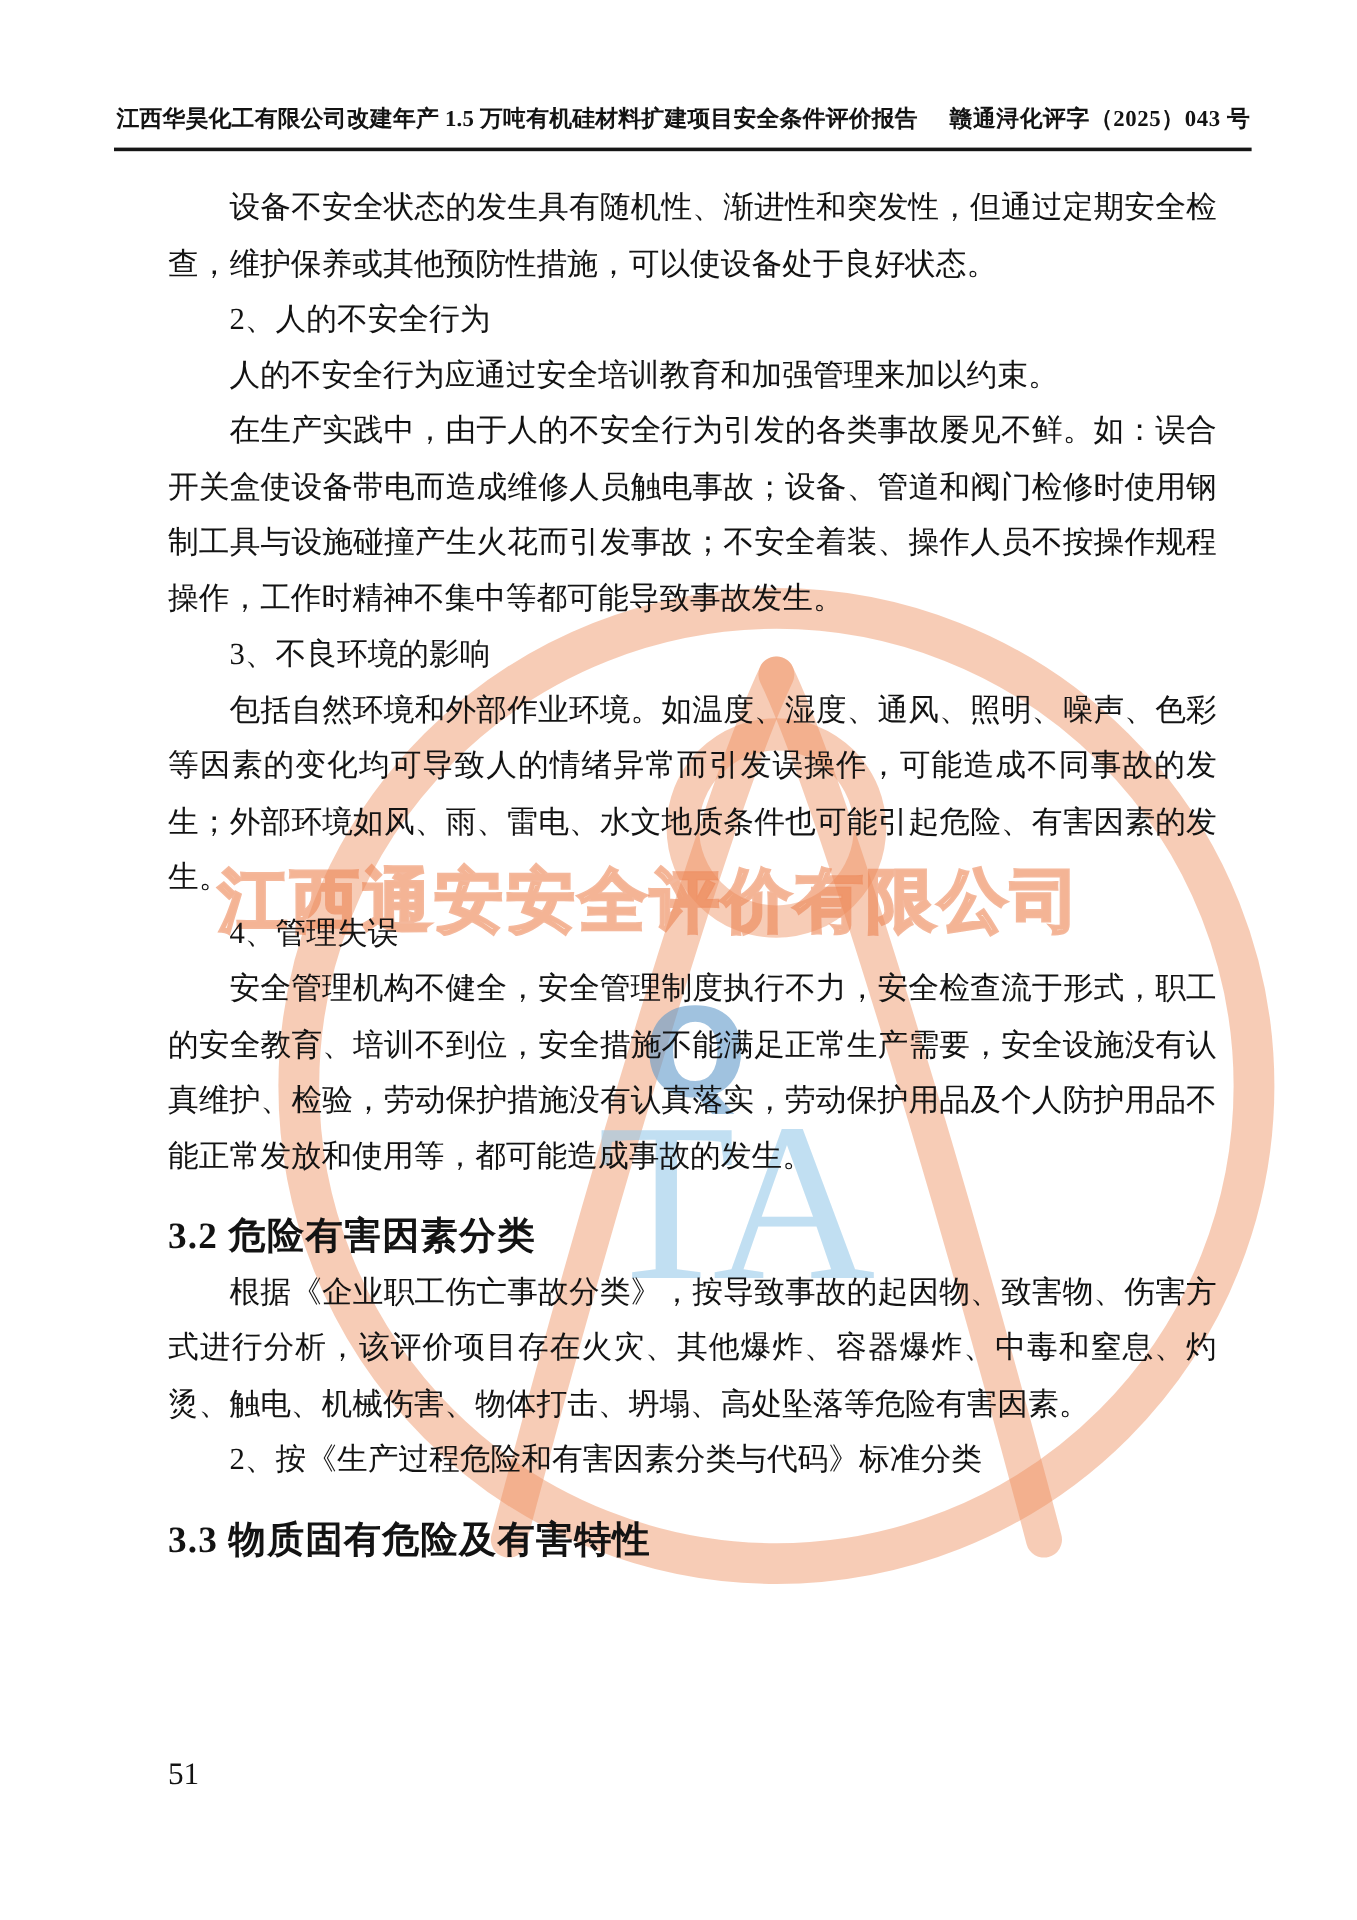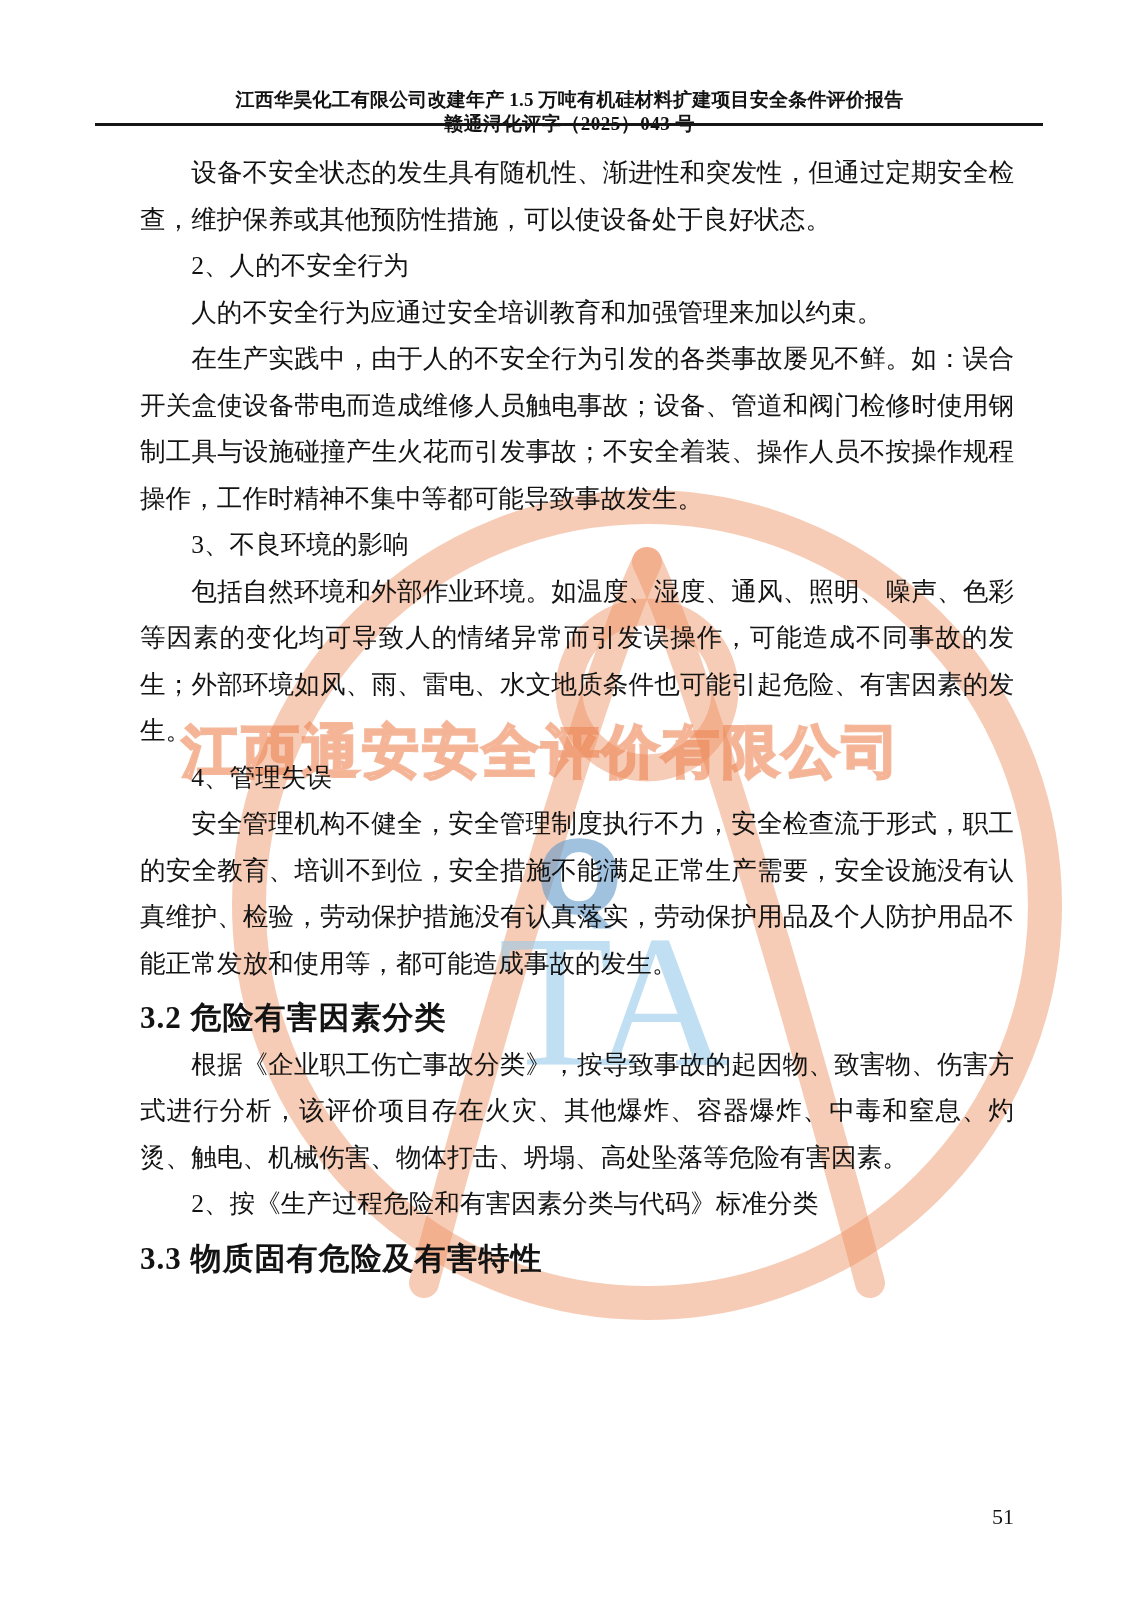--- a/index.html
+++ b/index.html
@@ -8,22 +8,22 @@
     width:1131px; height:1600px;
     background:#ffffff;
     overflow:hidden;
     font-family:"Liberation Serif","DejaVu Serif",serif;
     color:#131313;
   }
 
   
   .header {
     position:absolute; top:88px; left:97px; right:89px;
-    display:flex; justify-content:space-between; align-items:center;
-    font-size:19px; line-height:24px; white-space:nowrap;flex-direction:column;
+    display:flex; justify-content:space-between; align-items:flex-start;
+    font-size:19px; line-height:24px; white-space:nowrap;
   }
   .header-left  { font-weight:600; letter-spacing:0.2px; }
   .header-right { font-weight:700; letter-spacing:0.5px; }
   .header-rule {
     position:absolute; top:123px; left:95px; right:88px;
     border-top:3px solid #161616; height:0;
   }
 
   
   .watermark { position:absolute; inset:0; z-index:1; pointer-events:none; }
@@ -51,26 +51,26 @@
   
   .content {
     position:absolute; top:150px; left:140px; width:874px;
     z-index:2;
     font-size:25.6px; line-height:46.5px;
     text-align:justify; text-justify:inter-ideograph;
   }
   .content p { margin:0; text-indent:2em; }
   .content p.h2 {
     text-indent:0; font-weight:700; font-size:31px;
-    letter-spacing:1px; margin-top:8px;
+    letter-spacing:1px; margin-top:20px;
   }
 
   .pagenum {
-    position:absolute; top:1504px; left:140px; width:874px;
-    text-align:right; font-size:22px; z-index:2;
+    position:absolute; top:1464px; left:140px; width:874px;
+    text-align:left; font-size:26px; z-index:2;
   }
 </style>
 </head>
 <body>
 
 <div class="page">
 
   <div class="watermark">
     <svg class="wm-svg" width="1131" height="1600" viewBox="0 0 1131 1600">
       <g fill="none" stroke="#ee8f5f" stroke-opacity="0.46">

